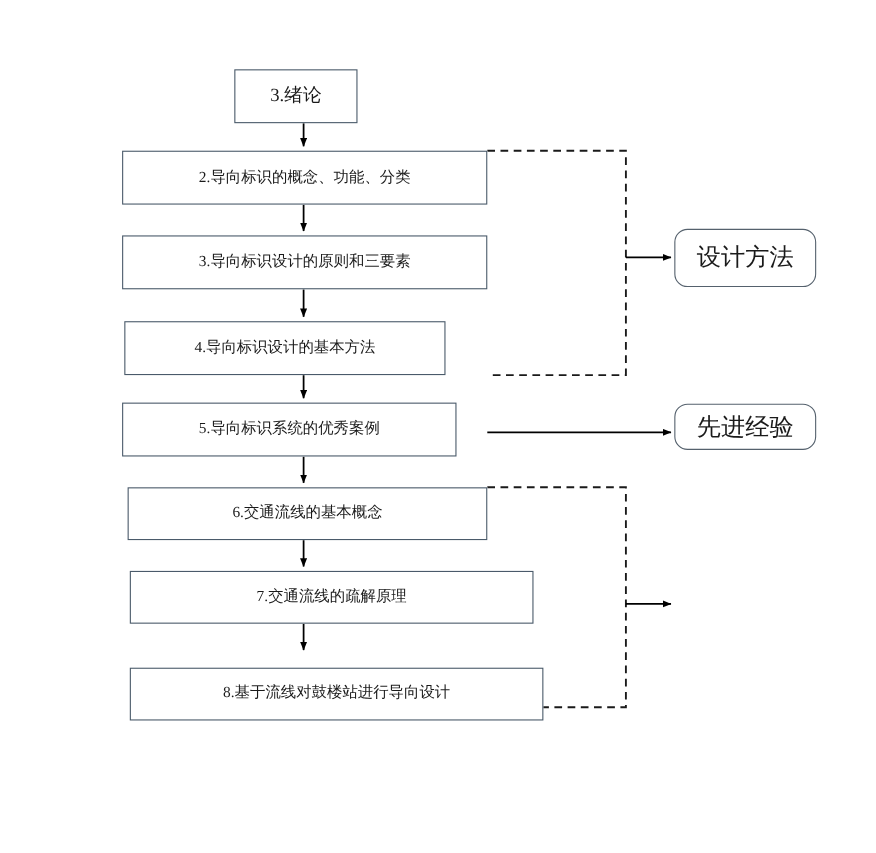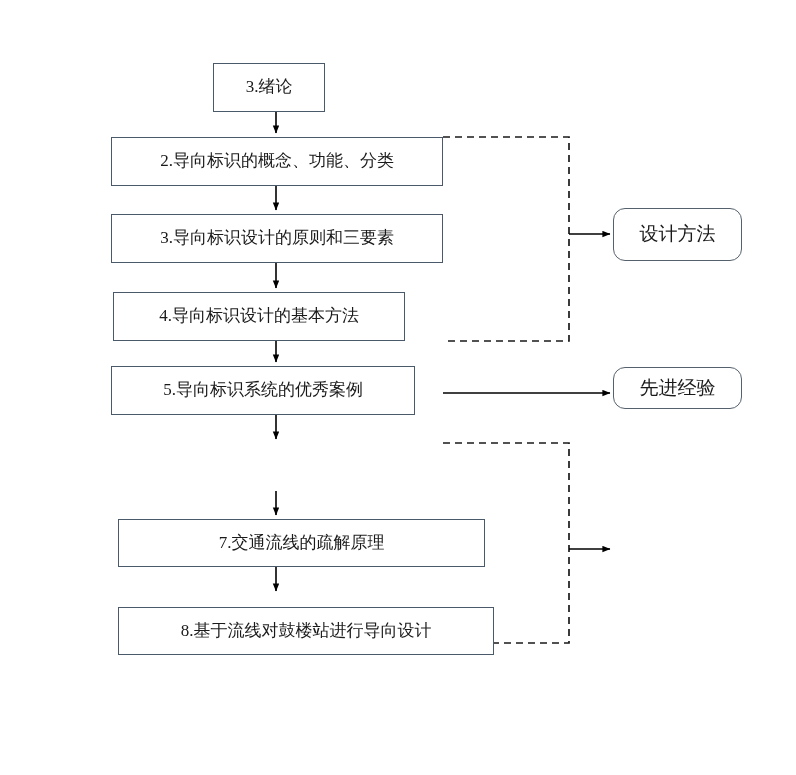--- a/index.html
+++ b/index.html
@@ -43,23 +43,23 @@
     border-radius: 0;
   }
   .node.rounded {
     border-radius: 12px;
     border-color: #55616d;
   }
   .node-label {
     display: block;
     text-align: center;
   }
-  .n-main   { font-size: 17px; }
+  .n-main   { font-size: 14px; }
   .n-top    { font-size: 17px; }
-  .n-side   { font-size: 19px; }
+  .n-side   { font-size: 22px; }
 </style>
 </head>
 <body>
 
 <div id="canvas">
 
   <svg id="svg-layer" viewBox="0 0 796 775" width="796" height="775" xmlns="http://www.w3.org/2000/svg">
     <defs>
       <marker id="arrowhead" markerWidth="9" markerHeight="9" refX="7.6" refY="3.2" orient="auto" markerUnits="userSpaceOnUse">
         <path d="M0,0 L8,3.2 L0,6.4 z" fill="#000000"></path>
@@ -104,20 +104,23 @@
   </div>
 
   <div class="node rect" style="left:113px; top:292px; width:292px; height:49px;">
     <span class="node-label n-main">4.导向标识设计的基本方法</span>
   </div>
 
   <div class="node rect" style="left:111px; top:366px; width:304px; height:49px;">
     <span class="node-label n-main">5.导向标识系统的优秀案例</span>
   </div>
 
+  <div class="node rect" style="left:116px; top:443px; width:327px; height:48px;">
+    <span class="node-label n-main">6.交通流线的基本概念</span>
+  </div>
 
   <div class="node rect" style="left:118px; top:519px; width:367px; height:48px;">
     <span class="node-label n-main">7.交通流线的疏解原理</span>
   </div>
 
   <div class="node rect" style="left:118px; top:595px; width:376px; height:48px;margin-top:12px;">
     <span class="node-label n-main">8.基于流线对鼓楼站进行导向设计</span>
   </div>
 
   <div class="node rounded" style="left:613px; top:208px; width:129px; height:53px;">

